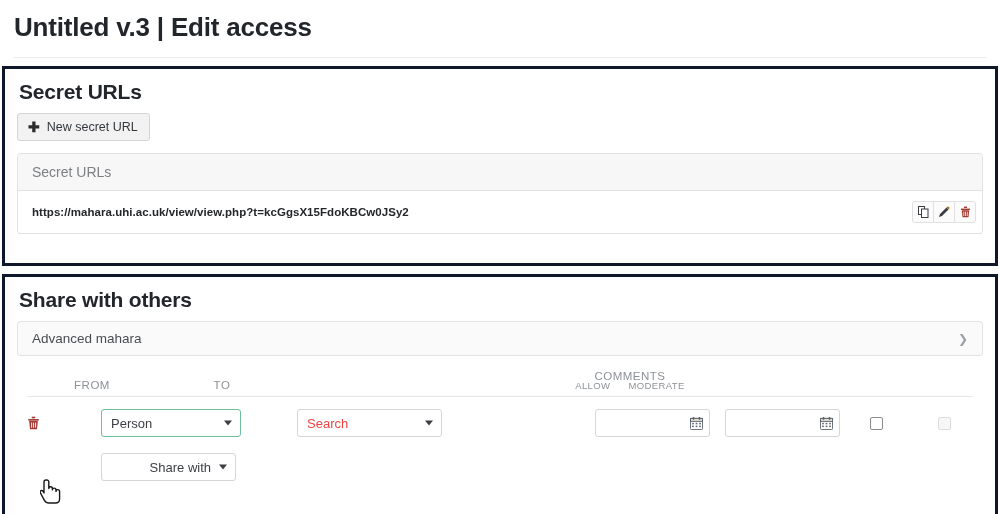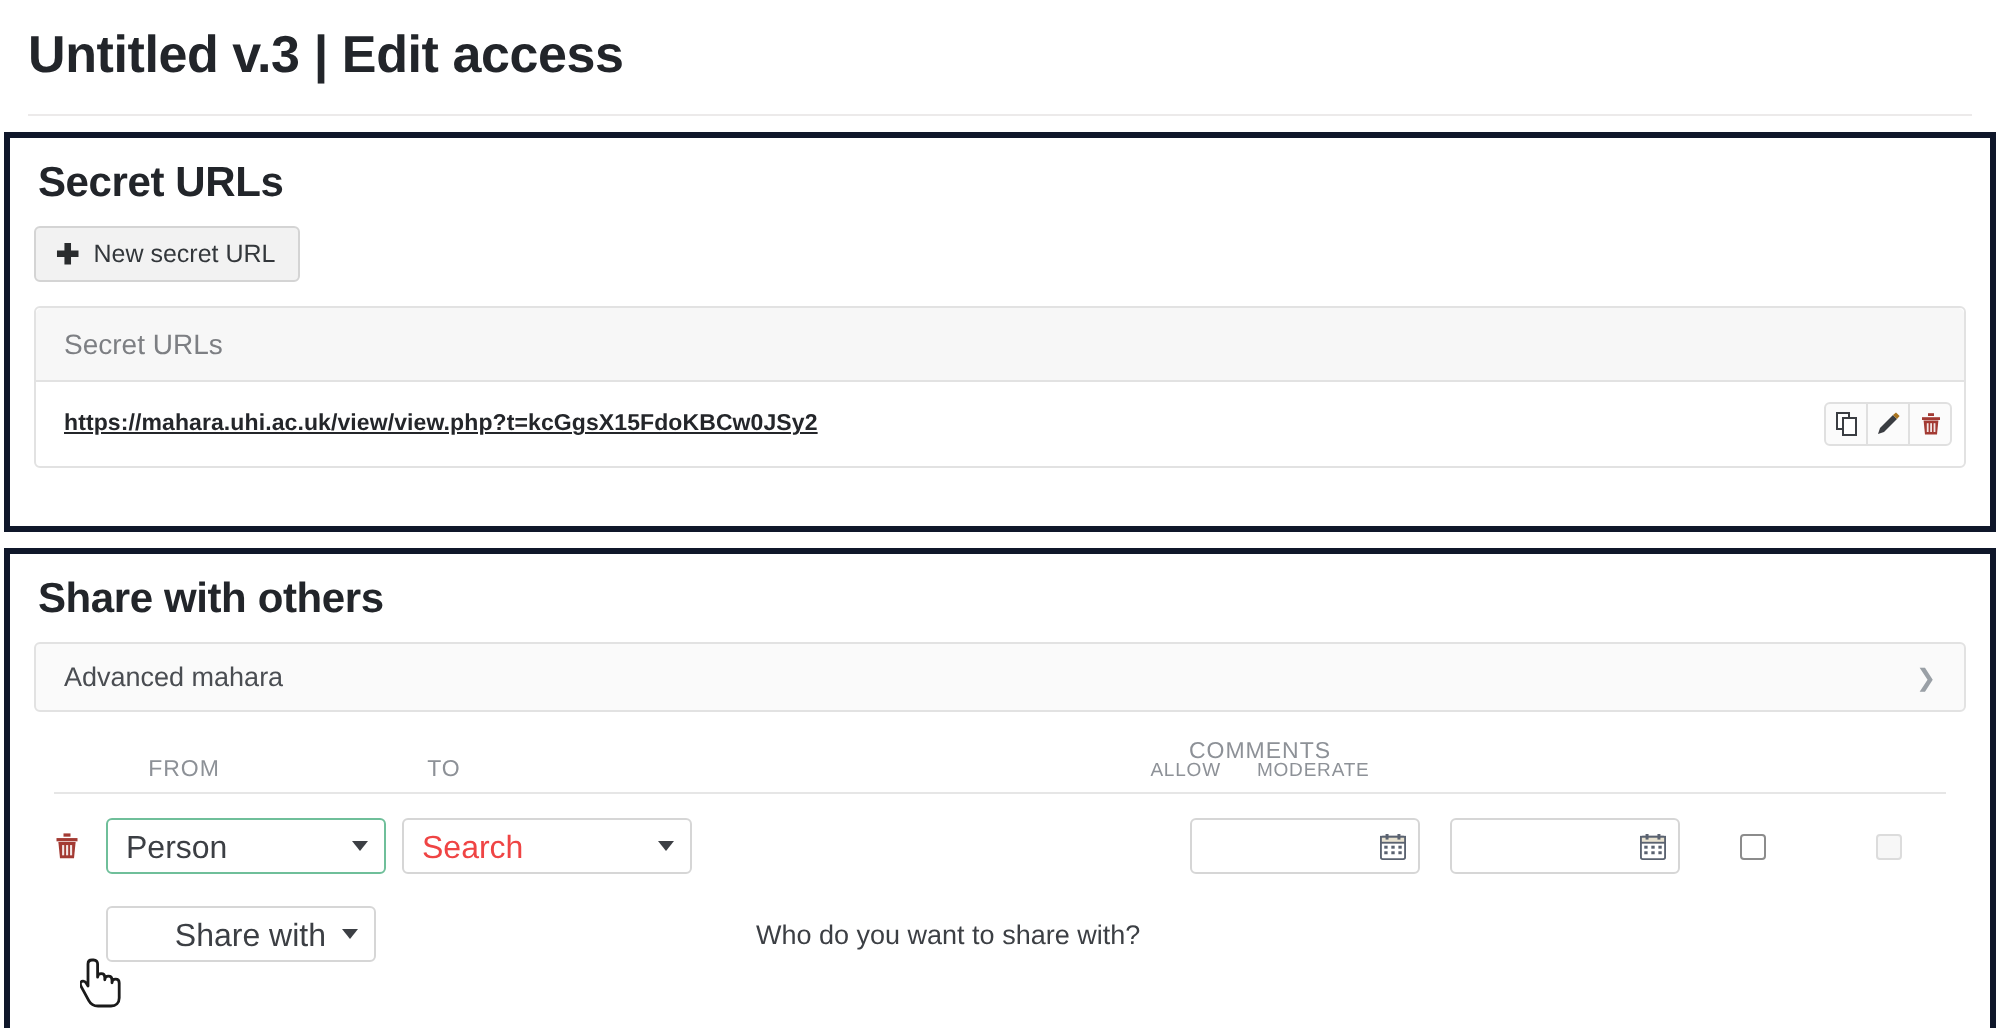--- a/index.html
+++ b/index.html
@@ -86,21 +86,20 @@
     align-items: center;
     justify-content: space-between;
     padding: 10px 6px 10px 14px;
     min-height: 38px;
   }
   .url-text {
     font-size: 11.5px;
     font-weight: bold;
     color: #24262a;
     letter-spacing: 0.05px;
-    text-decoration: underline;
   }
   .icon-group { display: flex; }
   .icon-btn {
     width: 22px; height: 22px;
     border: 1px solid #e0e0e0;
     background: #fbfbfb;
     display: flex; align-items: center; justify-content: center;
     cursor: pointer;
     margin-left: -1px;
   }
@@ -170,26 +169,27 @@
     cursor: pointer;
   }
 
   select, .fake-select {
     appearance: none;
     -webkit-appearance: none;
     background: #fff;
     border: 1px solid #d6d6d6;
     border-radius: 3px;
     font-family: "Liberation Sans", sans-serif;
-    font-size: 16px;
+    font-size: 13px;
     color: #3c3f44;
     padding: 6px 24px 6px 9px;
     height: 28px;
     cursor: pointer;
     position: relative;
+    margin-left: 48px;
   }
   .sel-wrap { position: relative; display: inline-block; }
   .sel-wrap .caret {
     position: absolute;
     right: 9px; top: 50%;
     transform: translateY(-50%);
     pointer-events: none;
     width: 0; height: 0;
     border-left: 4px solid transparent;
     border-right: 4px solid transparent;
@@ -398,21 +398,20 @@
         </span>
       </div>
     </div>
 
     <div class="share-row2">
       <div class="trash-cell"></div>
       <span class="sel-wrap">
         <div class="fake-select sel-share">Share with</div>
         <span class="caret"></span>
       </span>
-      <span class="prompt-text">Who do you want to share with?</span>
     </div>
   </div>
 </section>
 
 <div class="footer">
   <button class="btn-primary">Save</button>
 
 </div>
 
 <span class="cursor">

